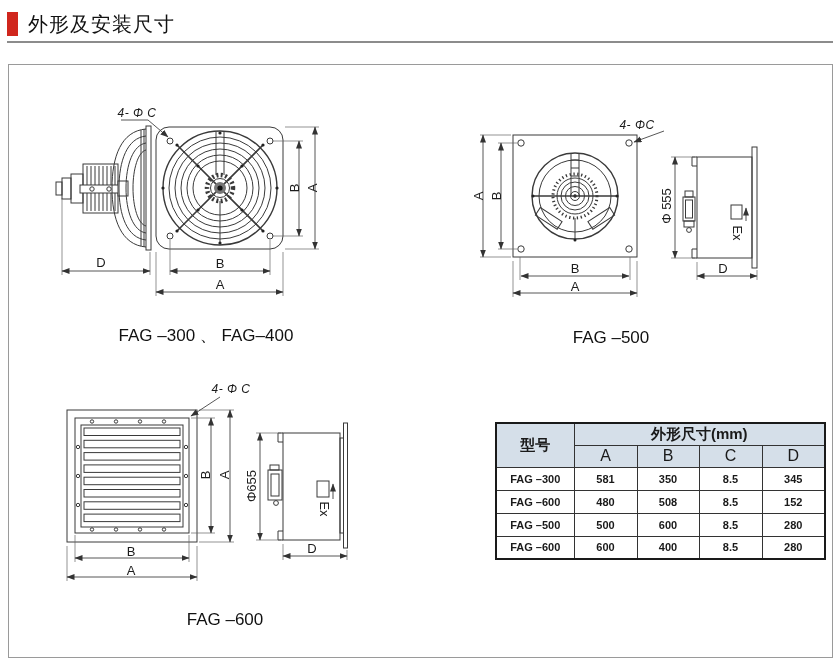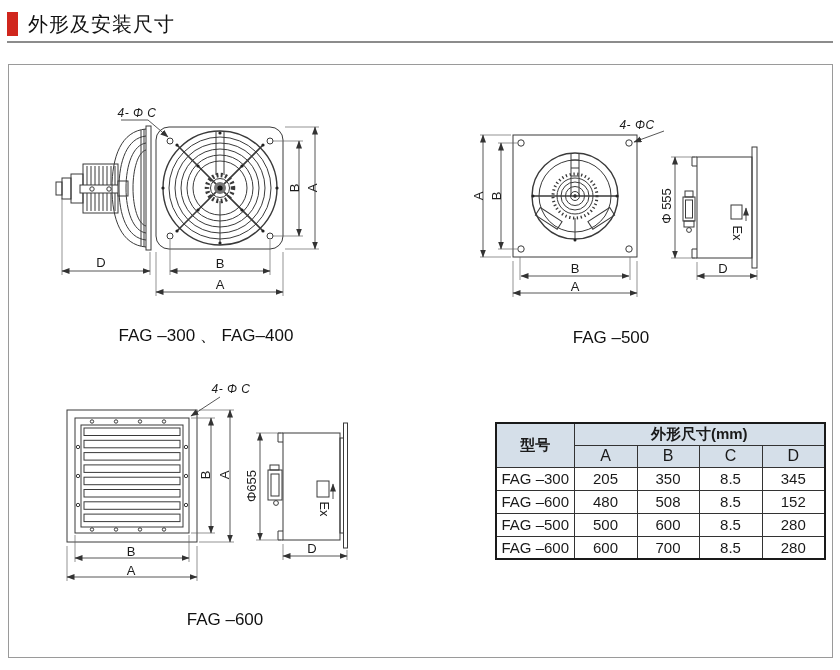--- a/index.html
+++ b/index.html
@@ -23,21 +23,21 @@
   
   #dim-table{position:absolute;left:458px;top:422px;width:329px;border-collapse:collapse;
              table-layout:fixed;font-size:15px;margin-left:37px;}
   #dim-table th,#dim-table td{border:1px solid #333;text-align:center;padding:0;}
   #dim-table{border:2px solid #1a1a1a;}
   #dim-table thead th{background:#d5dfe9;}
   .th-cjk{font-weight:bold;font-size:15px;}
   .th-letter{font-weight:normal;font-size:16px;}
   #dim-table thead tr{height:22px;}
   #dim-table tbody tr{height:23px;}
-  #dim-table td{font-size:15px;}
+  #dim-table td{font-size:11px;font-weight:bold;}
 </style>
 </head>
 <body>
 
 <div id="page">
 
   <div id="accent-bar"></div>
   <div id="page-title">外形及安装尺寸</div>
   <div id="title-rule"></div>
 
@@ -277,21 +277,21 @@
       <tr>
         <th class="th-letter">A</th>
         <th class="th-letter">B</th>
         <th class="th-letter">C</th>
         <th class="th-letter">D</th>
       </tr>
     </thead>
     <tbody>
       <tr>
         <td>FAG –300</td>
-        <td>205</td>
+        <td>581</td>
         <td>350</td>
         <td>8.5</td>
         <td>345</td>
       </tr>
       <tr>
         <td>FAG –600</td>
         <td>480</td>
         <td>508</td>
         <td>8.5</td>
         <td>152</td>
@@ -299,20 +299,20 @@
       <tr>
         <td>FAG –500</td>
         <td>500</td>
         <td>600</td>
         <td>8.5</td>
         <td>280</td>
       </tr>
       <tr>
         <td>FAG –600</td>
         <td>600</td>
-        <td>700</td>
+        <td>400</td>
         <td>8.5</td>
         <td>280</td>
       </tr>
     </tbody>
   </table>
 
 </div>
 
 </body></html>

